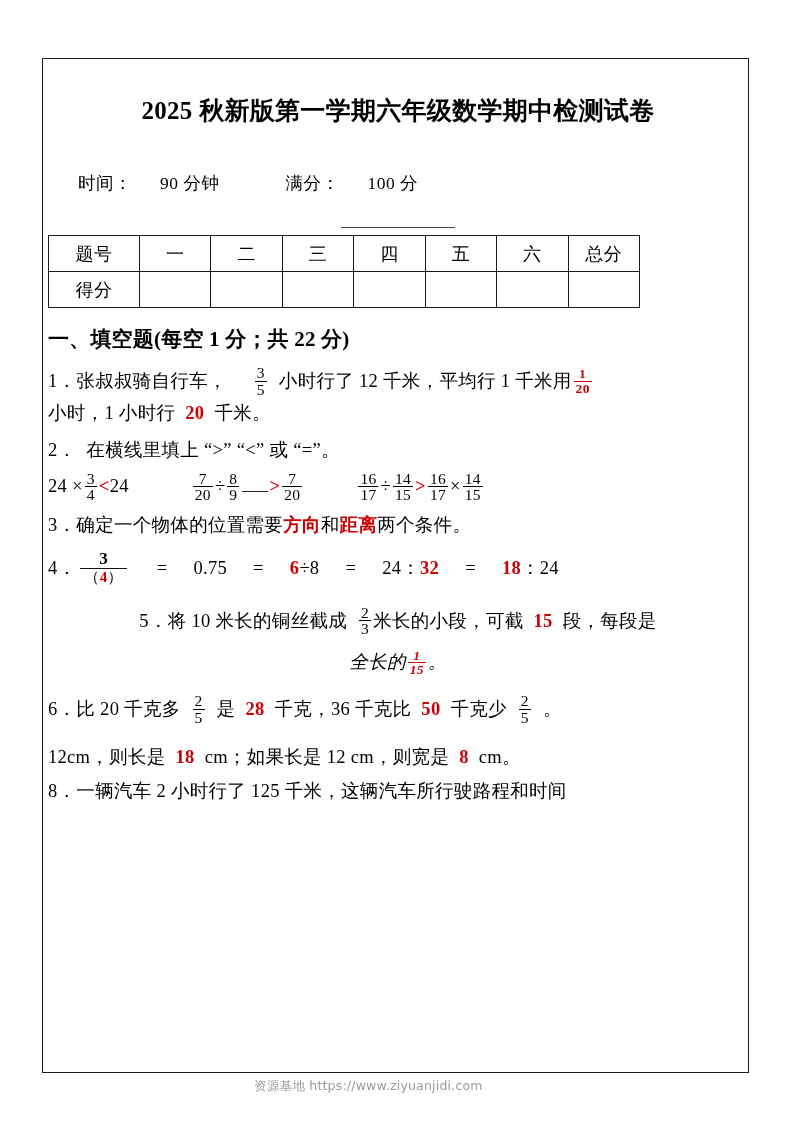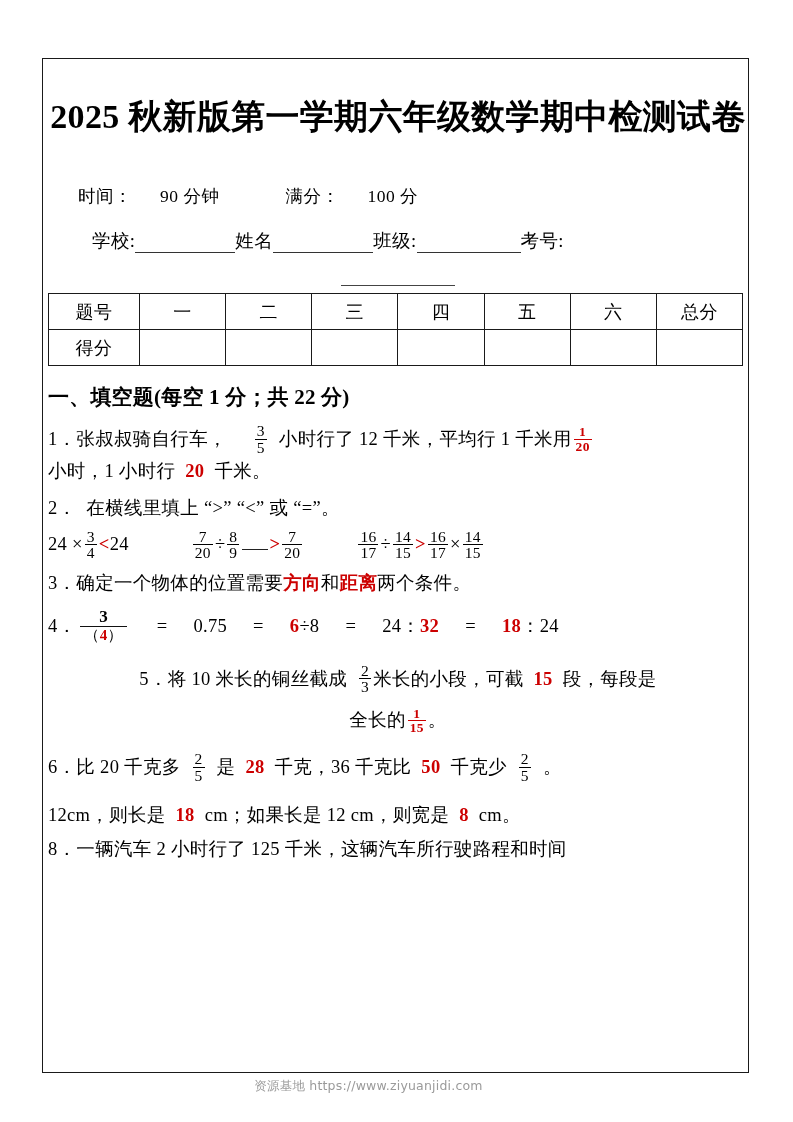--- a/index.html
+++ b/index.html
@@ -33,21 +33,21 @@
     top: 62px;
     width: 700px;
     box-sizing: border-box;
   }
 
   
   .paper-title {
     text-align: center;
     font-family: "Liberation Serif", "DejaVu Serif", serif;
     font-weight: bold;
-    font-size: 34px;
+    font-size: 25px;
     letter-spacing: 0.3px;
     margin-top: 32px;
     white-space: nowrap;
   }
 
   
   .meta-line {
     text-align: left;
     font-size: 17.5px;
     margin-top: 44px;
@@ -82,21 +82,21 @@
   .center-rule {
     display: inline-block;
     width: 114px;
     border-bottom: 1.2px solid #444;
     height: 1px;
   }
 
   
   table.score-table {
     border-collapse: collapse;
-    width: 695px;
+    width: 592px;
     margin-top: 9px;
     table-layout: fixed;
   }
   table.score-table td {
     border: 1.1px solid #1a1a1a;
     height: 33px;
     text-align: center;
     font-size: 18px;
     letter-spacing: 0.5px;
   }
@@ -198,23 +198,20 @@
 <div class="page-border"></div>
 
 <div class="inner">
 
   <div class="paper-title">2025 秋新版第一学期六年级数学期中检测试卷</div>
 
   <div class="meta-line">
     <span class="meta-gap-a"></span><span>时间：</span><span class="meta-gap-c"></span><span>90 分钟</span><span class="meta-gap-b"></span><span>满分：</span><span class="meta-gap-c"></span><span>100 分</span>
   </div>
 
-  <div class="info-line">
-    <span>学校:</span><span class="blank-ul ul-school"></span><span>姓名</span><span class="blank-ul ul-name"></span><span>班级:</span><span class="blank-ul ul-class"></span><span>考号:</span>
-  </div>
 
   <div class="center-rule-wrap">
     <span class="center-rule"></span>
   </div>
 
   <table class="score-table">
     <tbody>
         <tr>
       <td class="hdr-label">题号</td>
       <td>一</td>
@@ -303,21 +300,21 @@
     </div>
   </div>
 
   <div class="q" style="margin-top:18px;text-align:center;">
     <div class="q-line">
       <span>5．</span><span>将 10 米长的铜丝截成</span><span class="sp-sm"></span><span class="frac">
           <span class="num">2</span>
           <span class="den">3</span>
         </span><span>米长的小段，可截</span><span class="sp-sm"></span><span class="red">15</span><span class="sp-sm"></span><span>段，每段是</span>
     </div>
-    <div class="q-line" style="margin-top:10px;">
+    <div class="q-line" style="margin-top:10px;font-style:italic;">
       <span>全长的</span><span class="frac small red">
           <span class="num">1</span>
           <span class="den">15</span>
         </span><span>。</span>
     </div>
   </div>
 
   <div class="q" style="margin-top:16px;">
     <div class="q-line">
       <span>6．</span><span>比 20 千克多</span><span class="sp-sm"></span><span class="frac">

